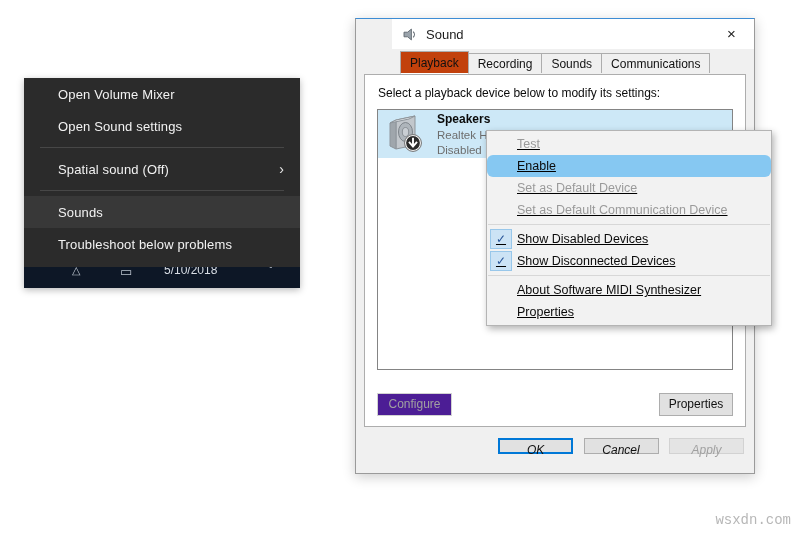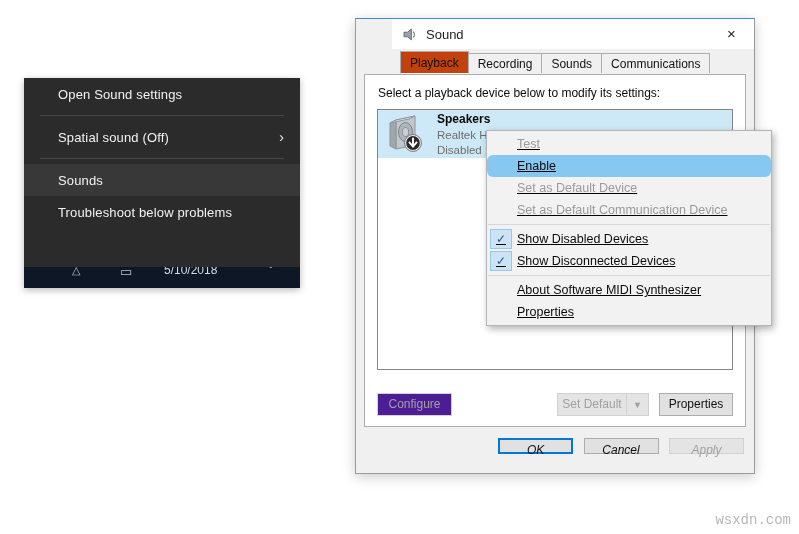--- a/index.html
+++ b/index.html
@@ -412,20 +412,23 @@
     font-size: 14px;
     color: #b7b7b7;
     font-family: Liberation Mono, monospace;
   }
 </style>
 </head>
 <body>
 
 <div id="tray-menu">
 
+  <div class="tray-item">
+    <span>Open Volume Mixer</span>
+  </div>
 
   <div class="tray-item">
     <span>Open Sound settings</span>
   </div>
 
   <div class="tray-sep"></div>
 
   <div class="tray-item">
     <span>Spatial sound (Off)</span>
     <span class="tray-chevron">›</span>
@@ -496,24 +499,20 @@
             <span class="device-name">Speakers</span>
             <span class="device-sub">Realtek High Definition Audio</span>
             <span class="device-state">Disabled</span>
           </div>
         </div>
       </div>
 
       <div id="tabpage-buttons">
         <div id="configure-button" class="btn disabled">Configure</div>
 
-        <div id="set-default-split">
-          <div id="set-default-button">Set Default</div>
-          <div id="set-default-arrow">▼</div>
-        </div>
 
         <div id="properties-button" class="btn">Properties</div>
       </div>
 
     </div>
   </div>
 
   <div id="dialog-footer">
     <span class="footer-btn default">OK</span>
     <span class="footer-btn">Cancel</span>

